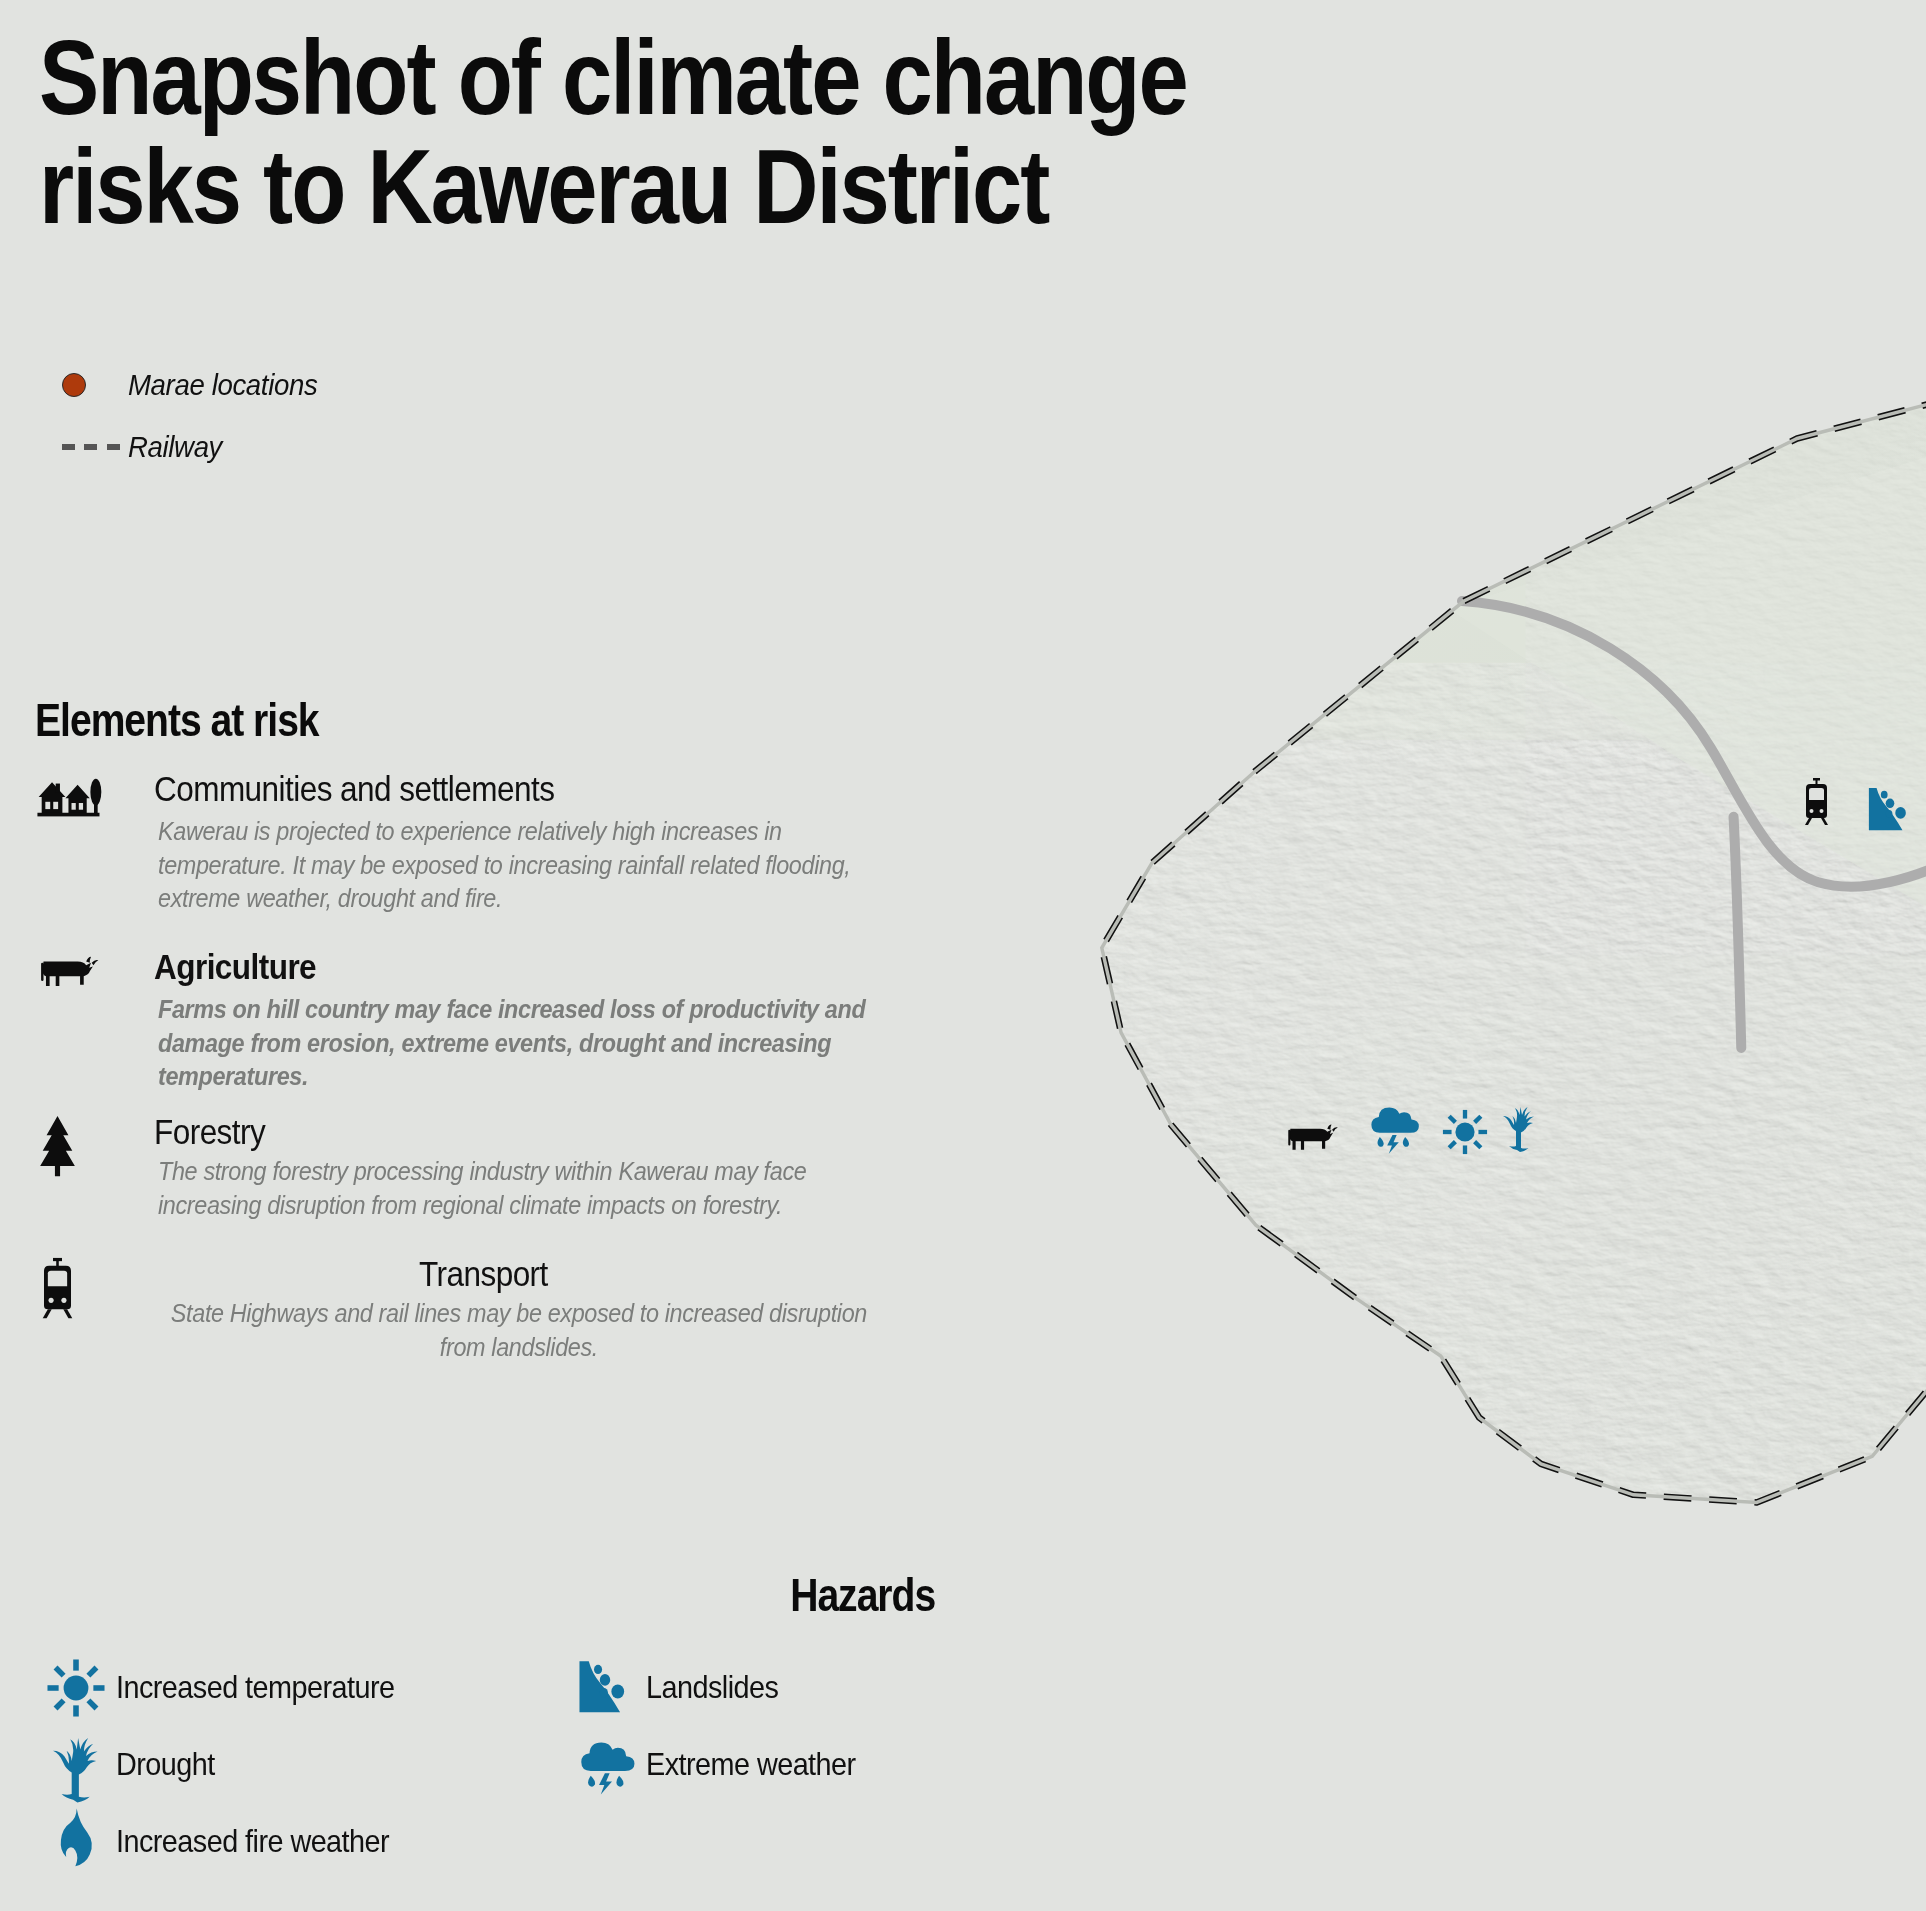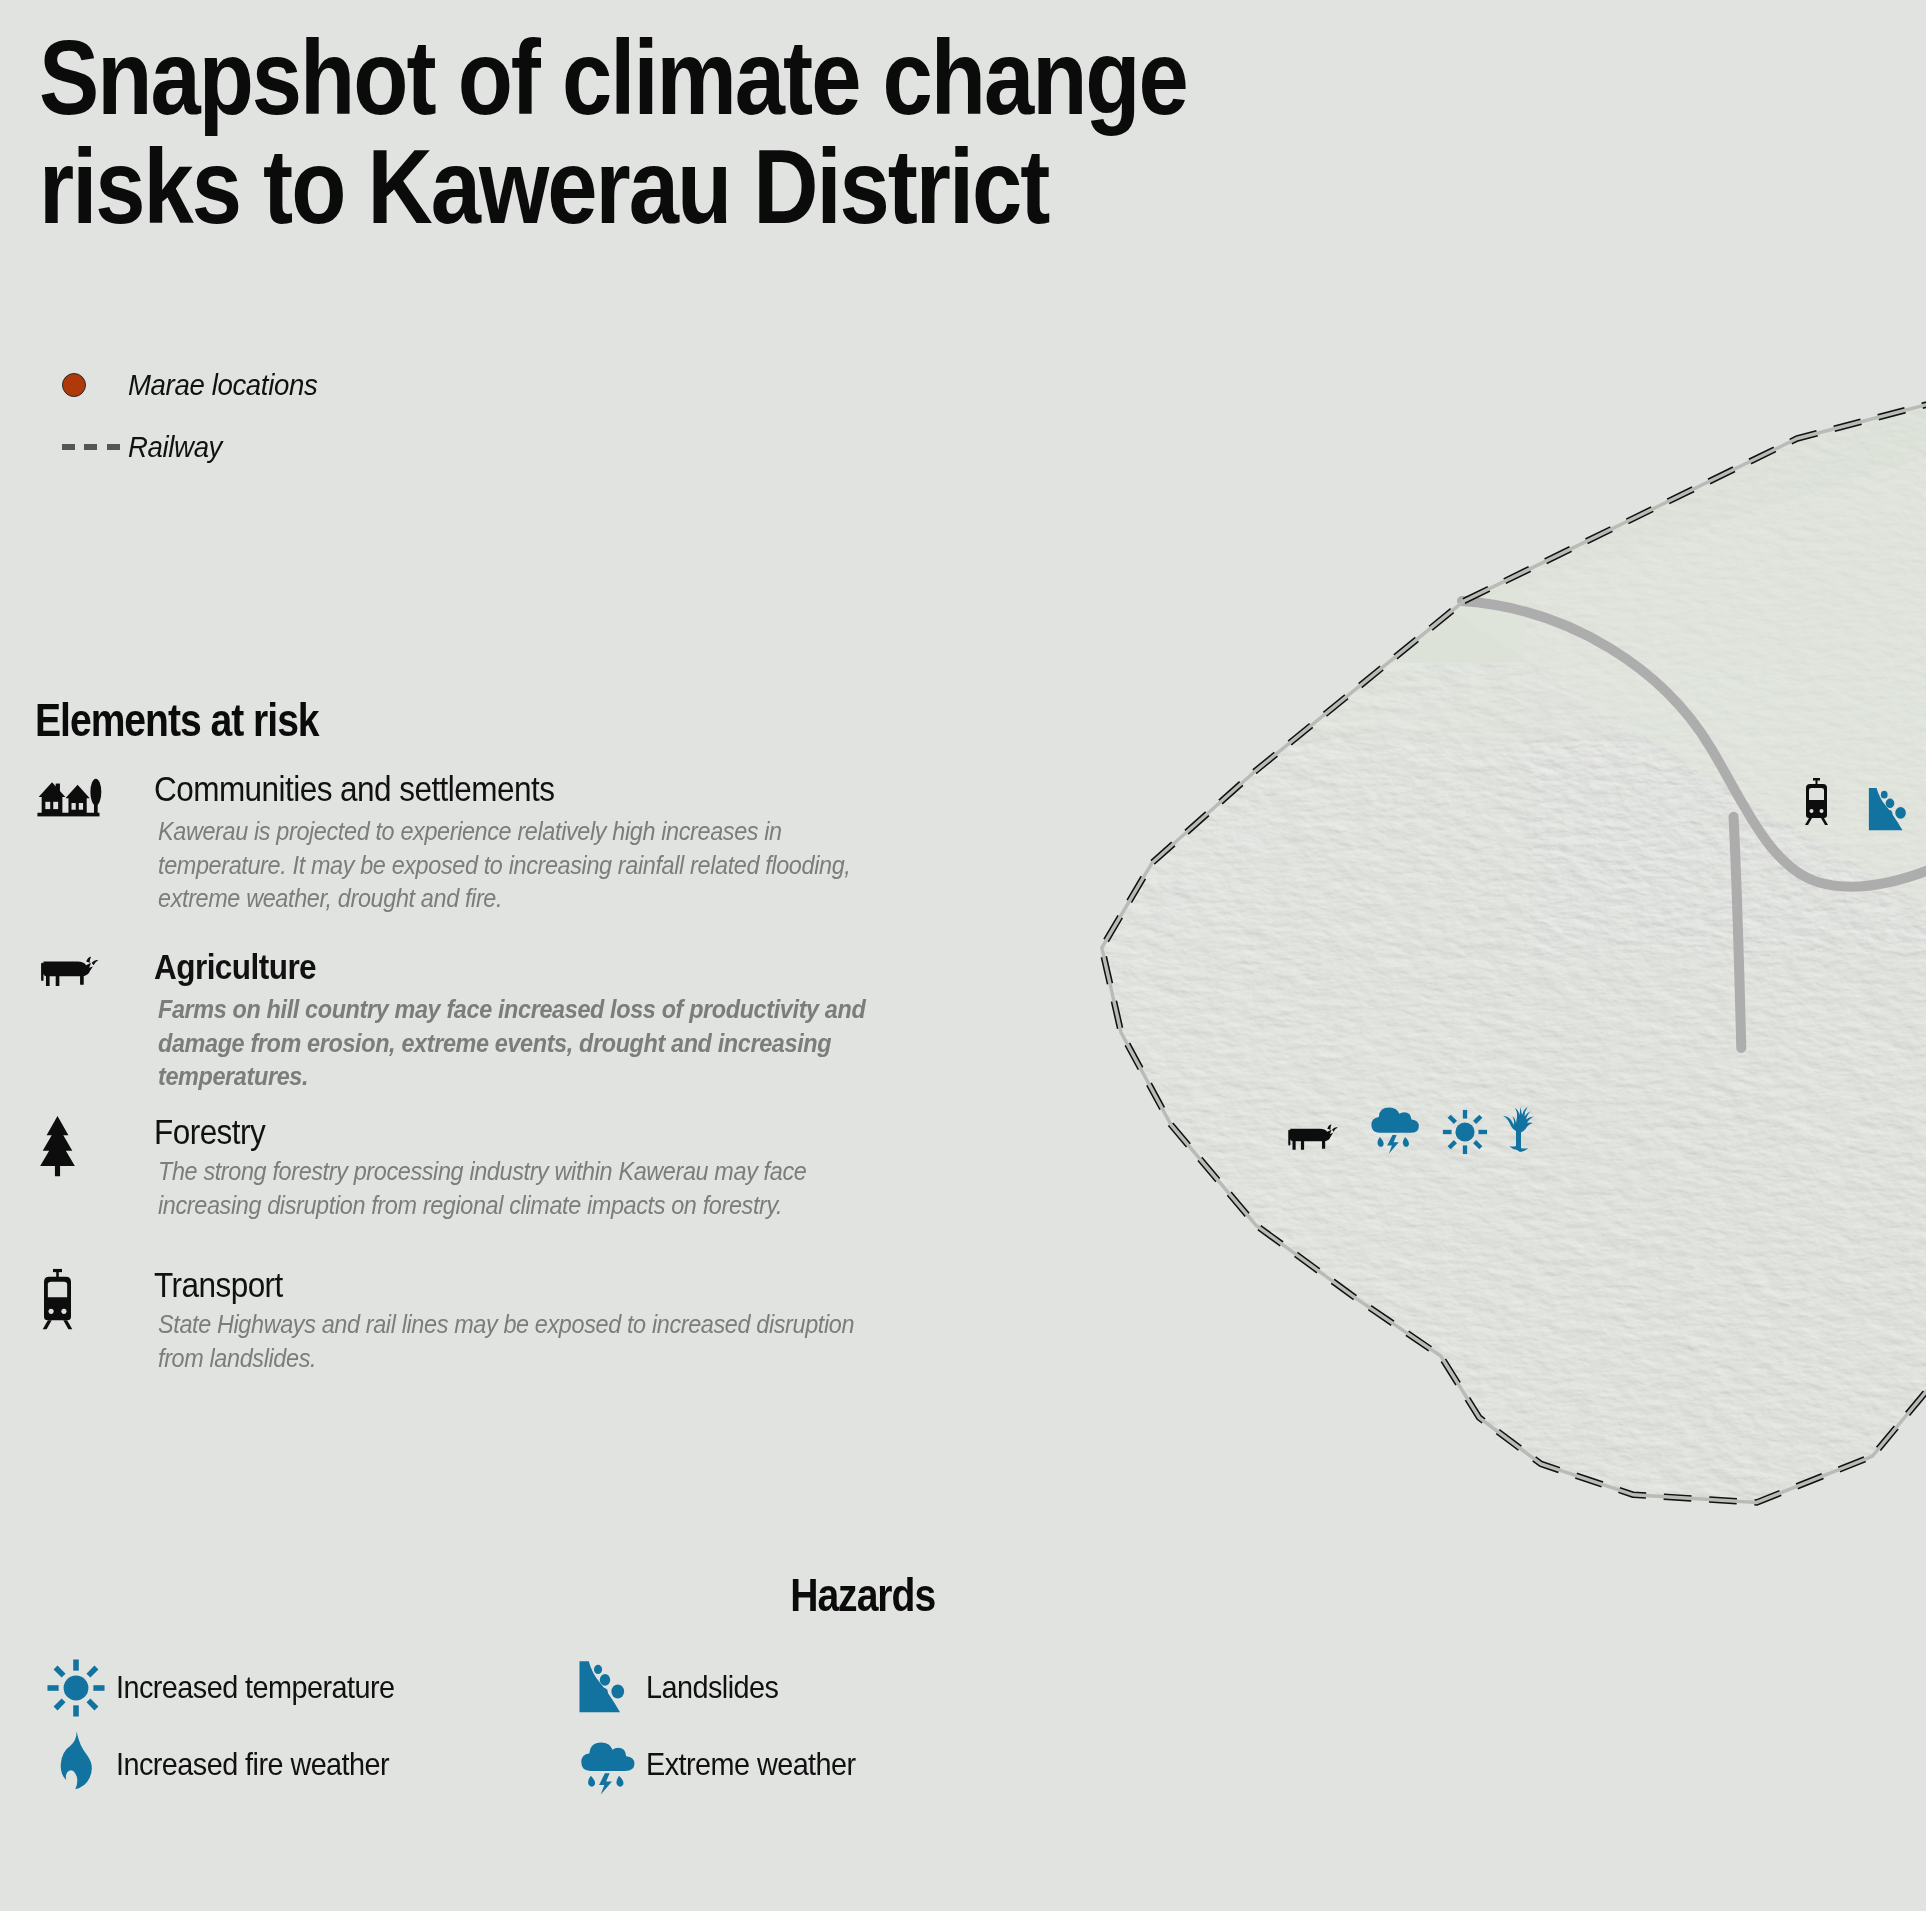--- a/index.html
+++ b/index.html
@@ -130,21 +130,21 @@
     <div class="er-item" style="min-height:123px;margin-top:14px;">
       <span class="er-icon">
         <svg viewBox="0 0 70 100" width="45" height="65">
           <path d="M35 4 L52 34 L44 34 L58 58 L48 58 L62 82 L39 82 L39 98 L31 98 L31 82 L8 82 L22 58 L12 58 L26 34 L18 34 Z" fill="#0d0d0d"></path>
         </svg>
       </span>
       <div class="er-title">Forestry</div>
       <div class="er-desc" style="margin-top:3.9px;">The strong forestry processing industry within Kawerau may face increasing disruption from regional climate impacts on forestry.</div>
     </div>
 
-    <div class="er-item" style="min-height:116px;margin-top:30px;">
+    <div class="er-item" style="min-height:116px;margin-top:19px;text-align:center;">
       <span class="er-icon">
         <svg viewBox="0 0 70 100" width="45" height="65">
           <rect x="28" y="4" width="14" height="5" fill="#0d0d0d"></rect>
           <rect x="33" y="8" width="4" height="10" fill="#0d0d0d"></rect>
           <path d="M14 24 q0 -8 8 -8 h26 q8 0 8 8 v54 q0 6 -6 6 h-30 q-6 0 -6 -6 Z" fill="#0d0d0d"></path>
           <path d="M20 28 q0 -4 5 -4 h20 q5 0 5 4 v20 h-30 Z" fill="#dfe1de"></path>
           <circle cx="25" cy="70" r="4" fill="#dfe1de"></circle>
           <circle cx="45" cy="70" r="4" fill="#dfe1de"></circle>
           <path d="M20 84 L12 98 L18 98 L26 84 Z" fill="#0d0d0d"></path>
           <path d="M50 84 L58 98 L52 98 L44 84 Z" fill="#0d0d0d"></path>
@@ -172,20 +172,28 @@
                 <line x1="17" y1="17" x2="30" y2="30"></line>
                   <line x1="70" y1="70" x2="83" y2="83"></line>
                 <line x1="83" y1="17" x2="70" y2="30"></line>
                   <line x1="30" y1="70" x2="17" y2="83"></line>
               </g>
             </svg>
           </span>
           <span class="hz-lab">Increased temperature</span>
         </div>
 
+        <div class="hz-row">
+          <span class="hz-ico">
+            <svg viewBox="0 0 80 110" width="58" height="79">
+              <path d="M36 104 q-10 -2 -16 -8 q8 2 14 0 l0 -30 q-8 -4 -12 -14 q-5 -12 -14 -16 q10 0 16 8 q3 5 6 10 q1 -9 -3 -18 q6 5 7 14 l2 -12 q1 -10 -4 -18 q7 4 9 14 l2 -16 l3 16 q3 -11 11 -16 q-6 9 -6 19 q5 -8 13 -11 q-8 7 -10 17 q7 -6 16 -6 q-10 4 -14 13 q6 -2 12 0 q-9 2 -13 9 q-4 7 -11 10 l0 31 q7 2 15 0 q-6 6 -17 8 Z" fill="#1272a0"></path>
+            </svg>
+          </span>
+          <span class="hz-lab">Drought</span>
+        </div>
 
         <div class="hz-row">
           <span class="hz-ico">
             <svg viewBox="0 0 70 110" width="46" height="72">
               <path d="M36 4 q4 22 16 36 q12 16 4 34 q-6 14 -22 18 q6 -14 0 -24 q-4 -7 -10 -4 q-6 4 -4 14 q-10 -10 -8 -26 q2 -18 14 -26 q10 -8 10 -22 Z" fill="#1272a0"></path>
             </svg>
           </span>
           <span class="hz-lab">Increased fire weather</span>
         </div>
       </div>

